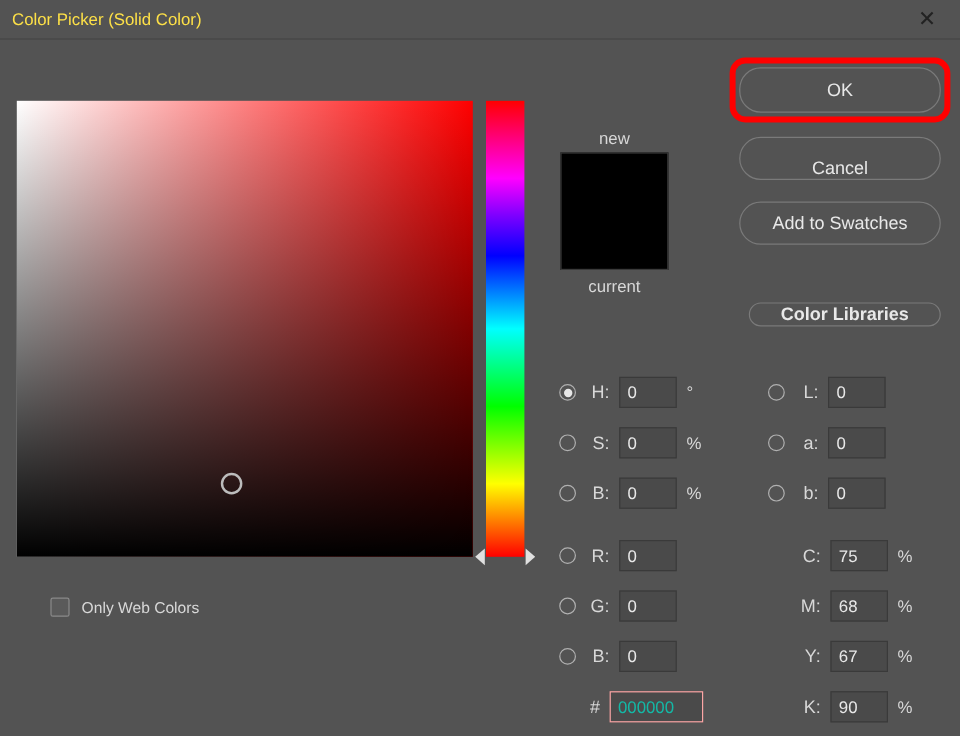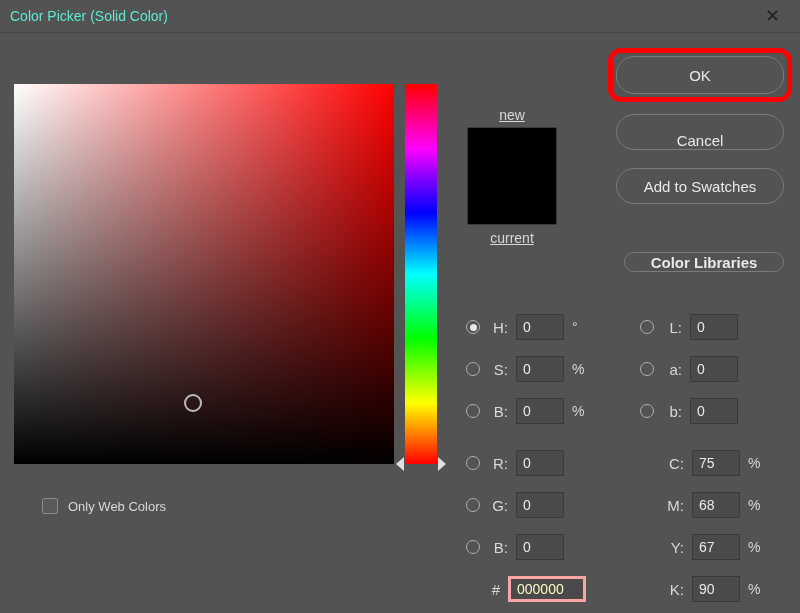--- a/index.html
+++ b/index.html
@@ -1,37 +1,37 @@
 <!DOCTYPE html>
 <html><head>
 <meta charset="utf-8">
 <style>
   * { box-sizing: border-box; margin: 0; padding: 0; font-family: Arial, sans-serif; }
   body { width: 800px; height: 613px; background: #535353; color: #d8d8d8; font-size: 13px; position: relative; overflow: hidden; }
   .title-bar { position: absolute; top: 0; left: 0; right: 0; height: 32px; display: flex; align-items: center; padding: 0 10px; }
-  .title-text { flex: 1; color: #5eead4; font-size: 14px; }
+  .title-text { flex: 1; color: #fde047; font-size: 14px; }
   .close-x { font-size: 18px; color: #222; padding: 4px 10px; cursor: pointer; }
   .divider { position: absolute; top: 32px; left: 0; right: 0; height: 1px; background: #454545; }
 
   .sat-field {
     position: absolute; left: 14px; top: 84px; width: 380px; height: 380px;
     background:
       linear-gradient(to top, #000000 0%, rgba(0,0,0,0) 100%),
       linear-gradient(to right, #ffffff 0%, #ff0000 100%);
   }
   .sat-marker { position: absolute; width: 18px; height: 18px; border: 2px solid #bcbcbc; border-radius: 50%; }
 
   .hue-strip { position: absolute; left: 405px; top: 84px; width: 32px; height: 380px;
     background: linear-gradient(to bottom, #ff0000 0%, #ff00ff 17%, #8000ff 25%, #0000ff 34%, #00ffff 50%, #00ff00 67%, #ffff00 84%, #ff8000 92%, #ff0000 100%);
   }
   .hue-arrow-left, .hue-arrow-right { position: absolute; width: 0; height: 0; border-top: 7px solid transparent; border-bottom: 7px solid transparent; }
   .hue-arrow-left { border-left: 8px solid #e0e0e0; }
   .hue-arrow-right { border-right: 8px solid #e0e0e0; }
 
-  .preview { position: absolute; left: 462px; top: 107px; width: 100px; display: flex; flex-direction: column; align-items: center; text-decoration: underline; }
+  .preview { position: absolute; left: 462px; top: 107px; width: 100px; display: flex; flex-direction: column; align-items: center; }
   .preview-label { font-size: 14px; margin-bottom: 4px; }
   .preview-box { width: 90px; height: 98px; background: #000; border: 1px solid #3a3a3a; }
   .preview-label2 { margin-top: 5px; font-size: 14px; }
 
   .btn { position: absolute; border-radius: 18px; border: 1px solid #7a7a7a; background: #535353; color: #e8e8e8; display: flex; align-items: center; justify-content: center; font-size: 15px; cursor: pointer; }
   .btn-ok { left: 616px; top: 56px; width: 168px; height: 38px; }
   .ok-highlight { position: absolute; left: 608px; top: 48px; width: 184px; height: 54px; border: 5px solid #ff0000; border-radius: 13px; pointer-events: none; }
   .btn-cancel { left: 616px; top: 114px; width: 168px; height: 36px; align-items: flex-end; }
   .btn-swatch { left: 616px; top: 168px; width: 168px; height: 36px; }
   .btn-lib { left: 624px; top: 252px; width: 160px; height: 20px; font-weight: bold; }
@@ -40,21 +40,21 @@
   .chk { width: 16px; height: 16px; border: 1px solid #8a8a8a; border-radius: 2px; background: #5a5a5a; }
 
   .radio { width: 14px; height: 14px; border: 1.5px solid #b0b0b0; border-radius: 50%; display: inline-flex; align-items: center; justify-content: center; }
   .radio.on::after { content:''; width: 7px; height: 7px; background: #e8e8e8; border-radius: 50%; }
 
   .fld { position: absolute; display: flex; align-items: center; gap: 8px; }
   .fld .lab { min-width: 20px; text-align: right; font-size: 15px; }
   .inp { width: 48px; height: 26px; background: #4a4a4a; border: 1px solid #3a3a3a; color: #e8e8e8; padding: 2px 6px; font-size: 14px; }
   .unit { font-size: 14px; }
 
-  .hex-inp { width: 78px; height: 26px; background: #4a4a4a; border: 3px solid #fca5a5; color: #fef9c3; padding: 2px 6px; font-size: 14px; }
+  .hex-inp { width: 78px; height: 26px; background: #4a4a4a; border: 1px solid #fca5a5; color: #14b8a6; padding: 2px 6px; font-size: 14px; }
 </style>
 </head>
 <body>
 
 <div class="title-bar">
   <div class="title-text">Color Picker (Solid Color)</div>
   <div class="close-x">✕</div>
 </div>
 <div class="divider"></div>
 

